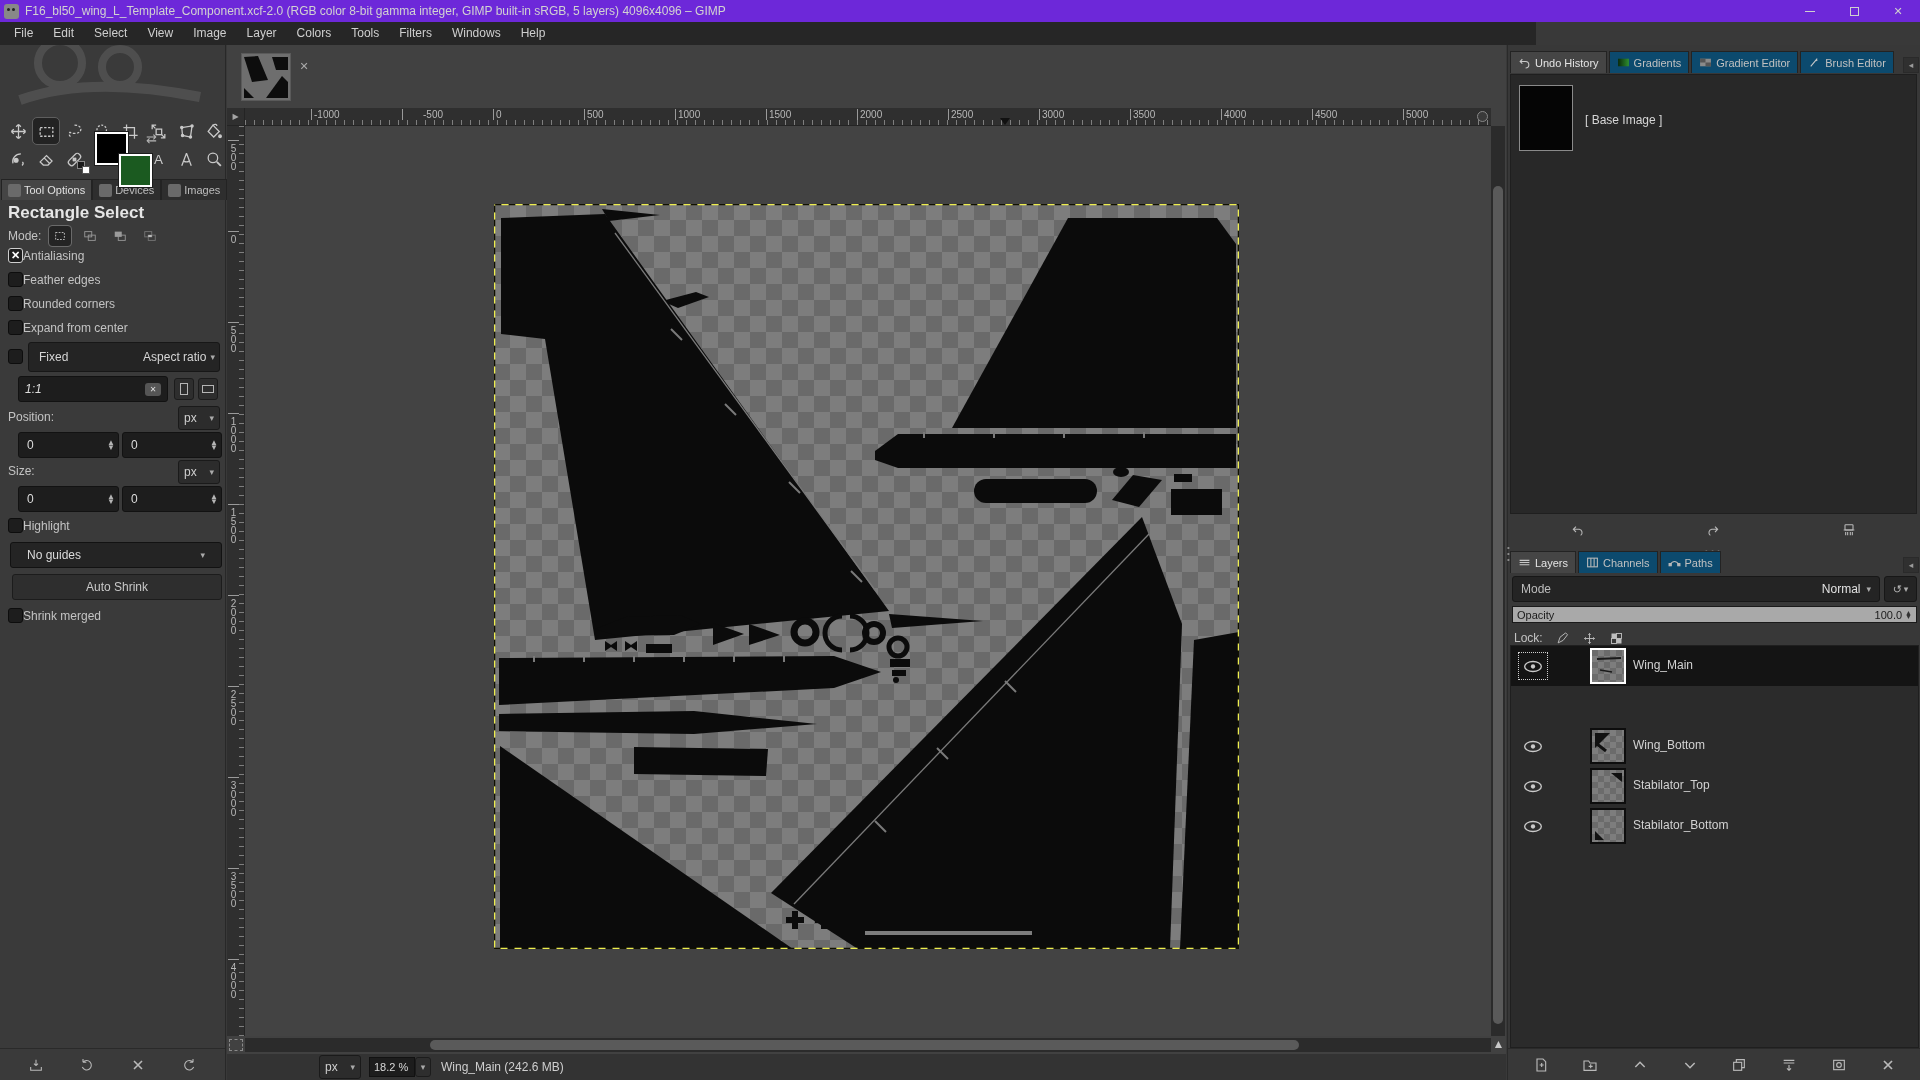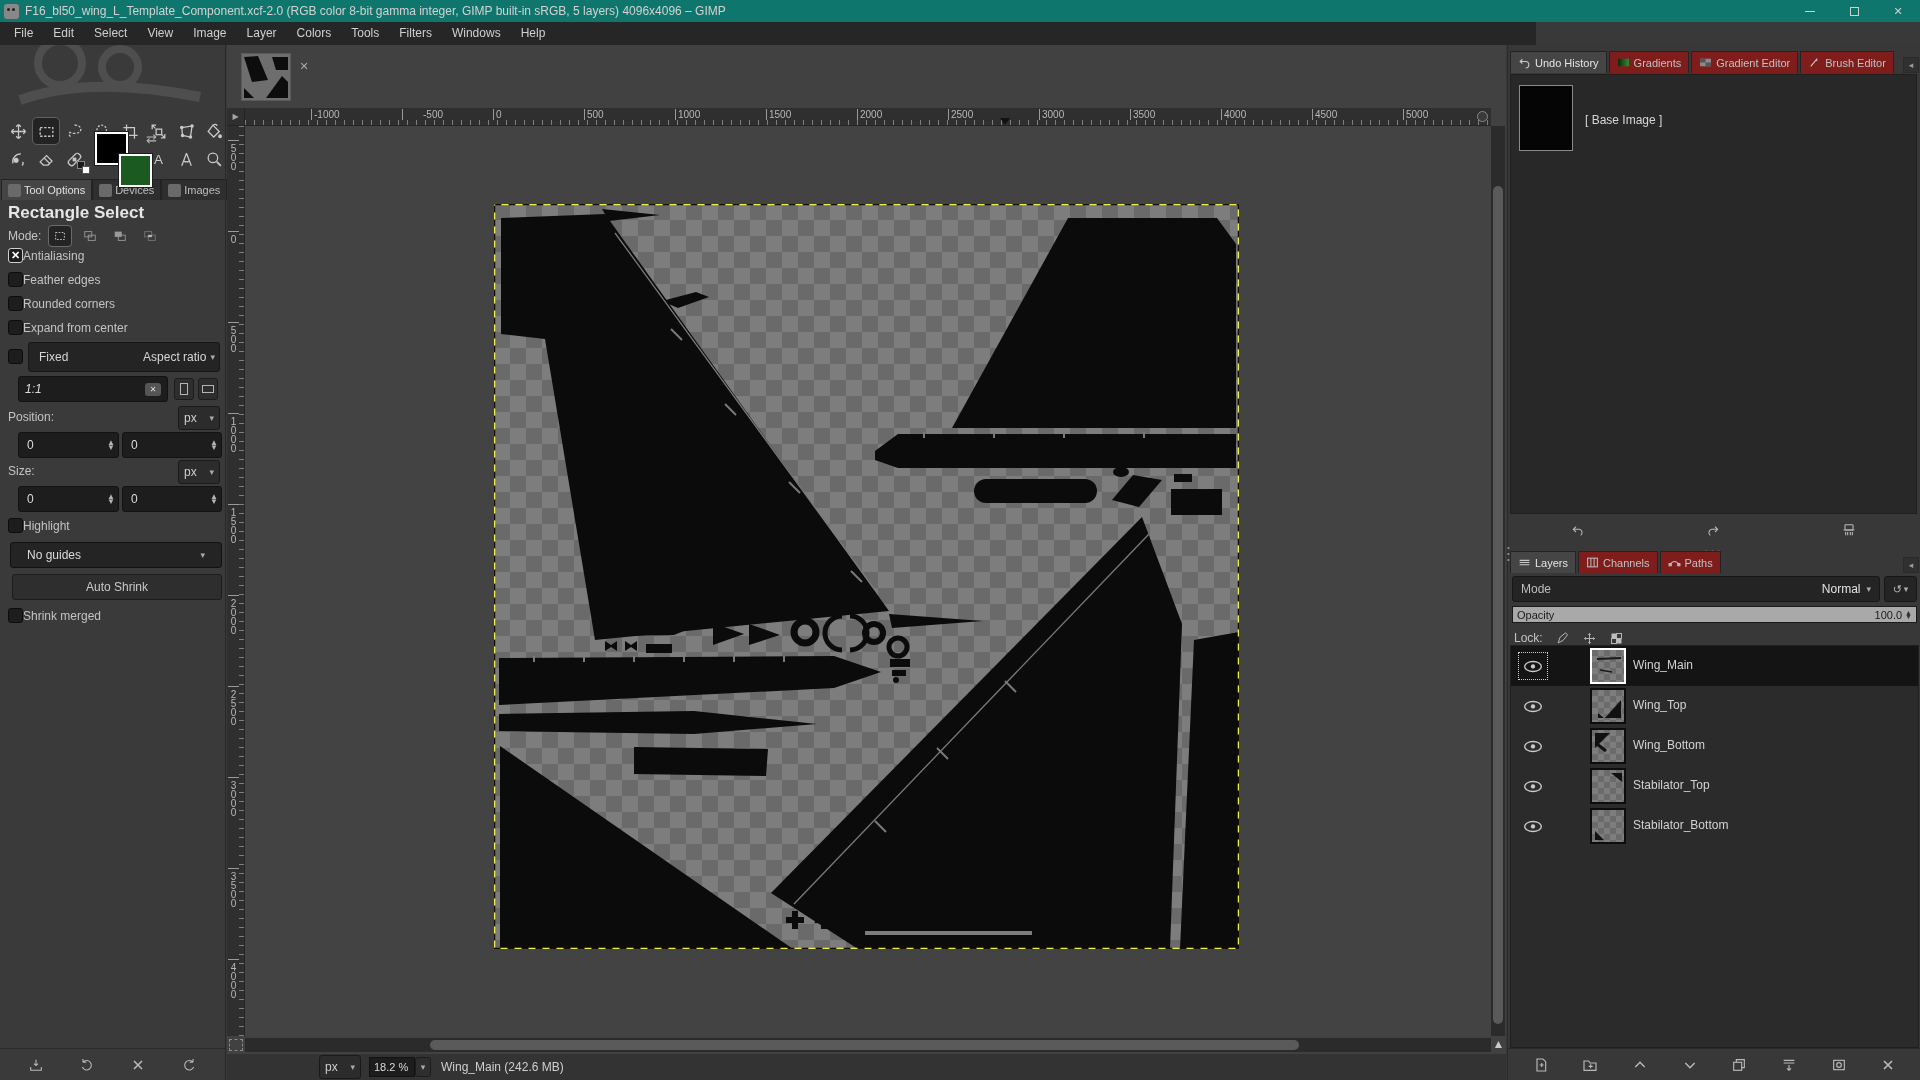--- a/index.html
+++ b/index.html
@@ -1,20 +1,20 @@
 <!DOCTYPE html>
 <html><head>
 <meta charset="utf-8">
 <style>
   *{box-sizing:border-box;margin:0;padding:0}
   body{background:#111;font-family:"Liberation Sans",sans-serif}
   #app{position:relative;width:1920px;height:1080px;background:#393939;overflow:hidden;color:#c8c8c8;font-size:12px}
   .abs{position:absolute}
   
-  .titlebar{left:0;top:0;width:1920px;height:22px;background:#0f766e;color:#d2d2d2;display:flex;align-items:center;font-size:12px}
+  .titlebar{left:0;top:0;width:1920px;height:22px;background:#6d28d9;color:#d2d2d2;display:flex;align-items:center;font-size:12px}
   .appicon{width:15px;height:15px;margin:0 6px 0 4px;background:#888;border-radius:3px;position:relative;flex:0 0 auto}
   .appicon:before{content:"";position:absolute;left:3px;top:4px;width:3px;height:3px;border-radius:50%;background:#222}
   .appicon:after{content:"";position:absolute;left:8px;top:4px;width:3px;height:3px;border-radius:50%;background:#222}
   .winbtns{margin-left:auto;display:flex;height:22px}
   .winbtn{width:44px;height:22px;display:flex;align-items:center;justify-content:center;color:#cfcfcf;font-size:11px}
   .glyph-min{width:10px;height:1px;background:#cfcfcf;display:inline-block}
   .glyph-max{width:9px;height:9px;border:1px solid #cfcfcf;display:inline-block}
   
   .menubar{left:0;top:22px;width:1536px;height:23px;background:#262626;display:flex;align-items:center;padding-left:4px}
   .menuitem{padding:0 10px;line-height:23px;color:#cfcfcf;font-size:12px}
@@ -75,21 +75,21 @@
   .vscroll .thumb{position:absolute;left:2px;width:10px;border-radius:5px;background:#5a5a5a}
   .hscroll{position:absolute;left:18px;top:993px;width:1246px;height:14px;background:#2b2b2b}
   .hscroll .thumb{position:absolute;top:2px;height:10px;border-radius:5px;background:#5a5a5a}
   .qmask{position:absolute;left:2px;top:994px;width:14px;height:12px;border:1px dashed #8a8a8a}
   .navbtn{position:absolute;left:1264px;top:991px;width:15px;height:16px;display:flex;align-items:center;justify-content:center;color:#c9c9c9;font-size:12px}
   .statusbar{position:absolute;left:0;top:1009px;width:1279px;height:26px;background:#333;display:flex;align-items:center;color:#cfcfcf}
   .zoomfield{width:46px;height:20px;background:#1d1d1d;border:1px solid #121212;color:#d8d8d8;display:flex;align-items:center;padding-left:4px;font-size:11px}
   
   .rightpanel{left:1507px;top:45px;width:413px;height:1035px;background:#383838;border-left:1px solid #2a2a2a}
   .rtabs{position:absolute;left:2px;width:409px;display:flex;align-items:flex-end;gap:2px}
-  .rtab{height:22px;display:flex;align-items:center;gap:4px;padding:0 7px;background:#7f1d1d;border:1px solid #232323;border-bottom:none;font-size:11px;color:#c0c0c0;white-space:nowrap}
+  .rtab{height:22px;display:flex;align-items:center;gap:4px;padding:0 7px;background:#0c4a6e;border:1px solid #232323;border-bottom:none;font-size:11px;color:#c0c0c0;white-space:nowrap}
   .rtab.active{background:#454545;color:#e4e4e4}
   .rtab svg{width:13px;height:13px}
   .undolist{position:absolute;left:2px;top:29px;width:407px;height:440px;background:#282828;border:1px solid #1f1f1f}
   .undo-thumb{position:absolute;left:8px;top:10px;width:54px;height:66px;background:#050505;border:1px solid #8a8a8a}
   .undo-label{position:absolute;left:74px;top:38px;color:#d6d6d6}
   .undo-actions{position:absolute;left:2px;top:472px;width:407px;height:28px;display:flex;align-items:center;justify-content:space-around}
   .undo-actions svg{width:16px;height:16px;stroke:#b9b9b9;fill:none;stroke-width:1.6}
   .splitdots{position:absolute;left:0;width:100%;text-align:center;color:#8f8f8f;font-size:9px;letter-spacing:3px}
   .modecombo{position:absolute;left:4px;top:531px;width:368px;height:26px;background:#242424;border:1px solid #171717;border-radius:3px;display:flex;align-items:center;padding:0 8px}
   .modecombo2{position:absolute;left:376px;top:531px;width:33px;height:26px;background:#242424;border:1px solid #171717;border-radius:3px;display:flex;align-items:center;justify-content:center;gap:2px;color:#b9b9b9}
@@ -707,33 +707,20 @@
               <ellipse cx="12" cy="7" rx="10" ry="6" fill="none" stroke="#c9c9c9" stroke-width="1.6"></ellipse>
               <circle cx="12" cy="7" r="2.6" fill="#c9c9c9"></circle>
             </svg>
           </span>
         <span class="lthumb"><svg width="32" height="32">
               <line x1="5" y1="9" x2="29" y2="8" stroke="#1a1a1a" stroke-width="2"></line>
               <line x1="8" y1="20" x2="20" y2="22" stroke="#1a1a1a" stroke-width="1.5"></line>
             </svg></span>
         <span class="lname">Wing_Main</span>
       </div>
-      <div class="lrow" style="top:40px">
-        <span class="eyecell">
-            <svg viewBox="0 0 24 14">
-              <ellipse cx="12" cy="7" rx="10" ry="6" fill="none" stroke="#c9c9c9" stroke-width="1.6"></ellipse>
-              <circle cx="12" cy="7" r="2.6" fill="#c9c9c9"></circle>
-            </svg>
-          </span>
-        <span class="lthumb"><svg width="32" height="32">
-              <polygon points="13,28 29,28 29,10" fill="#111"></polygon>
-              <polygon points="6,23 12,28 6,28" fill="#111"></polygon>
-            </svg></span>
-        <span class="lname">Wing_Top</span>
-      </div>
       <div class="lrow" style="top:80px">
         <span class="eyecell">
             <svg viewBox="0 0 24 14">
               <ellipse cx="12" cy="7" rx="10" ry="6" fill="none" stroke="#c9c9c9" stroke-width="1.6"></ellipse>
               <circle cx="12" cy="7" r="2.6" fill="#c9c9c9"></circle>
             </svg>
           </span>
         <span class="lthumb"><svg width="32" height="32">
               <polygon points="3,3 18,3 3,18" fill="#111"></polygon>
               <line x1="5" y1="14" x2="14" y2="21" stroke="#111" stroke-width="3"></line>

